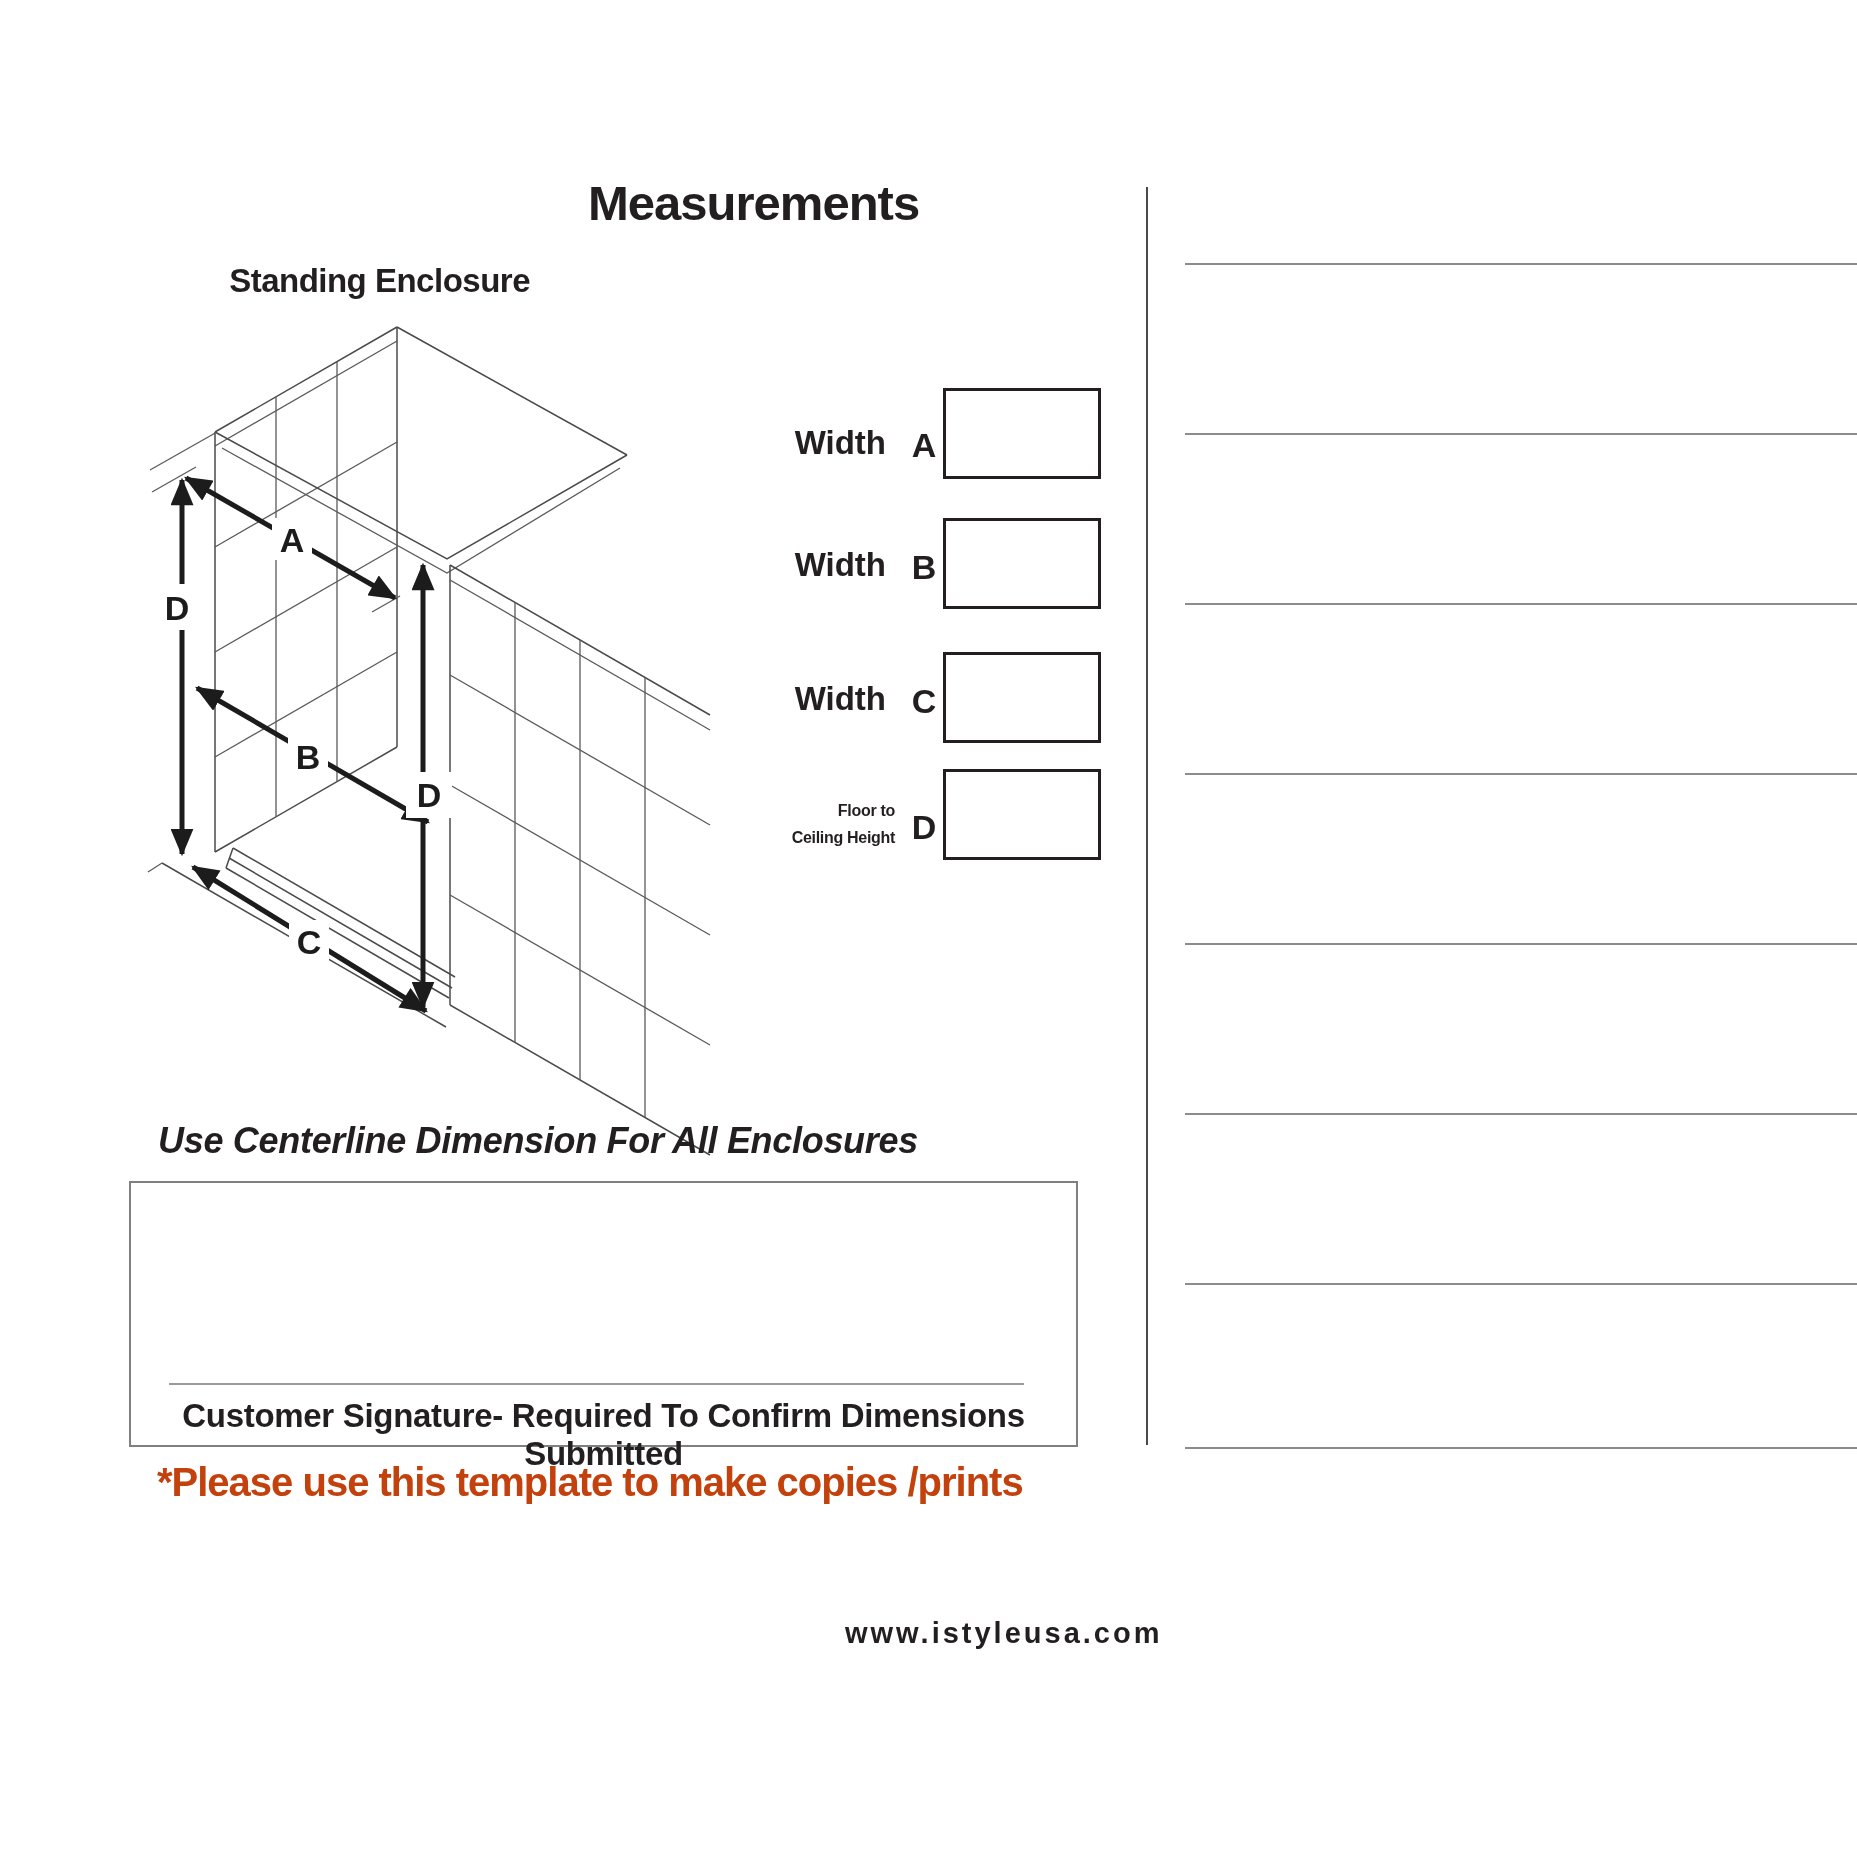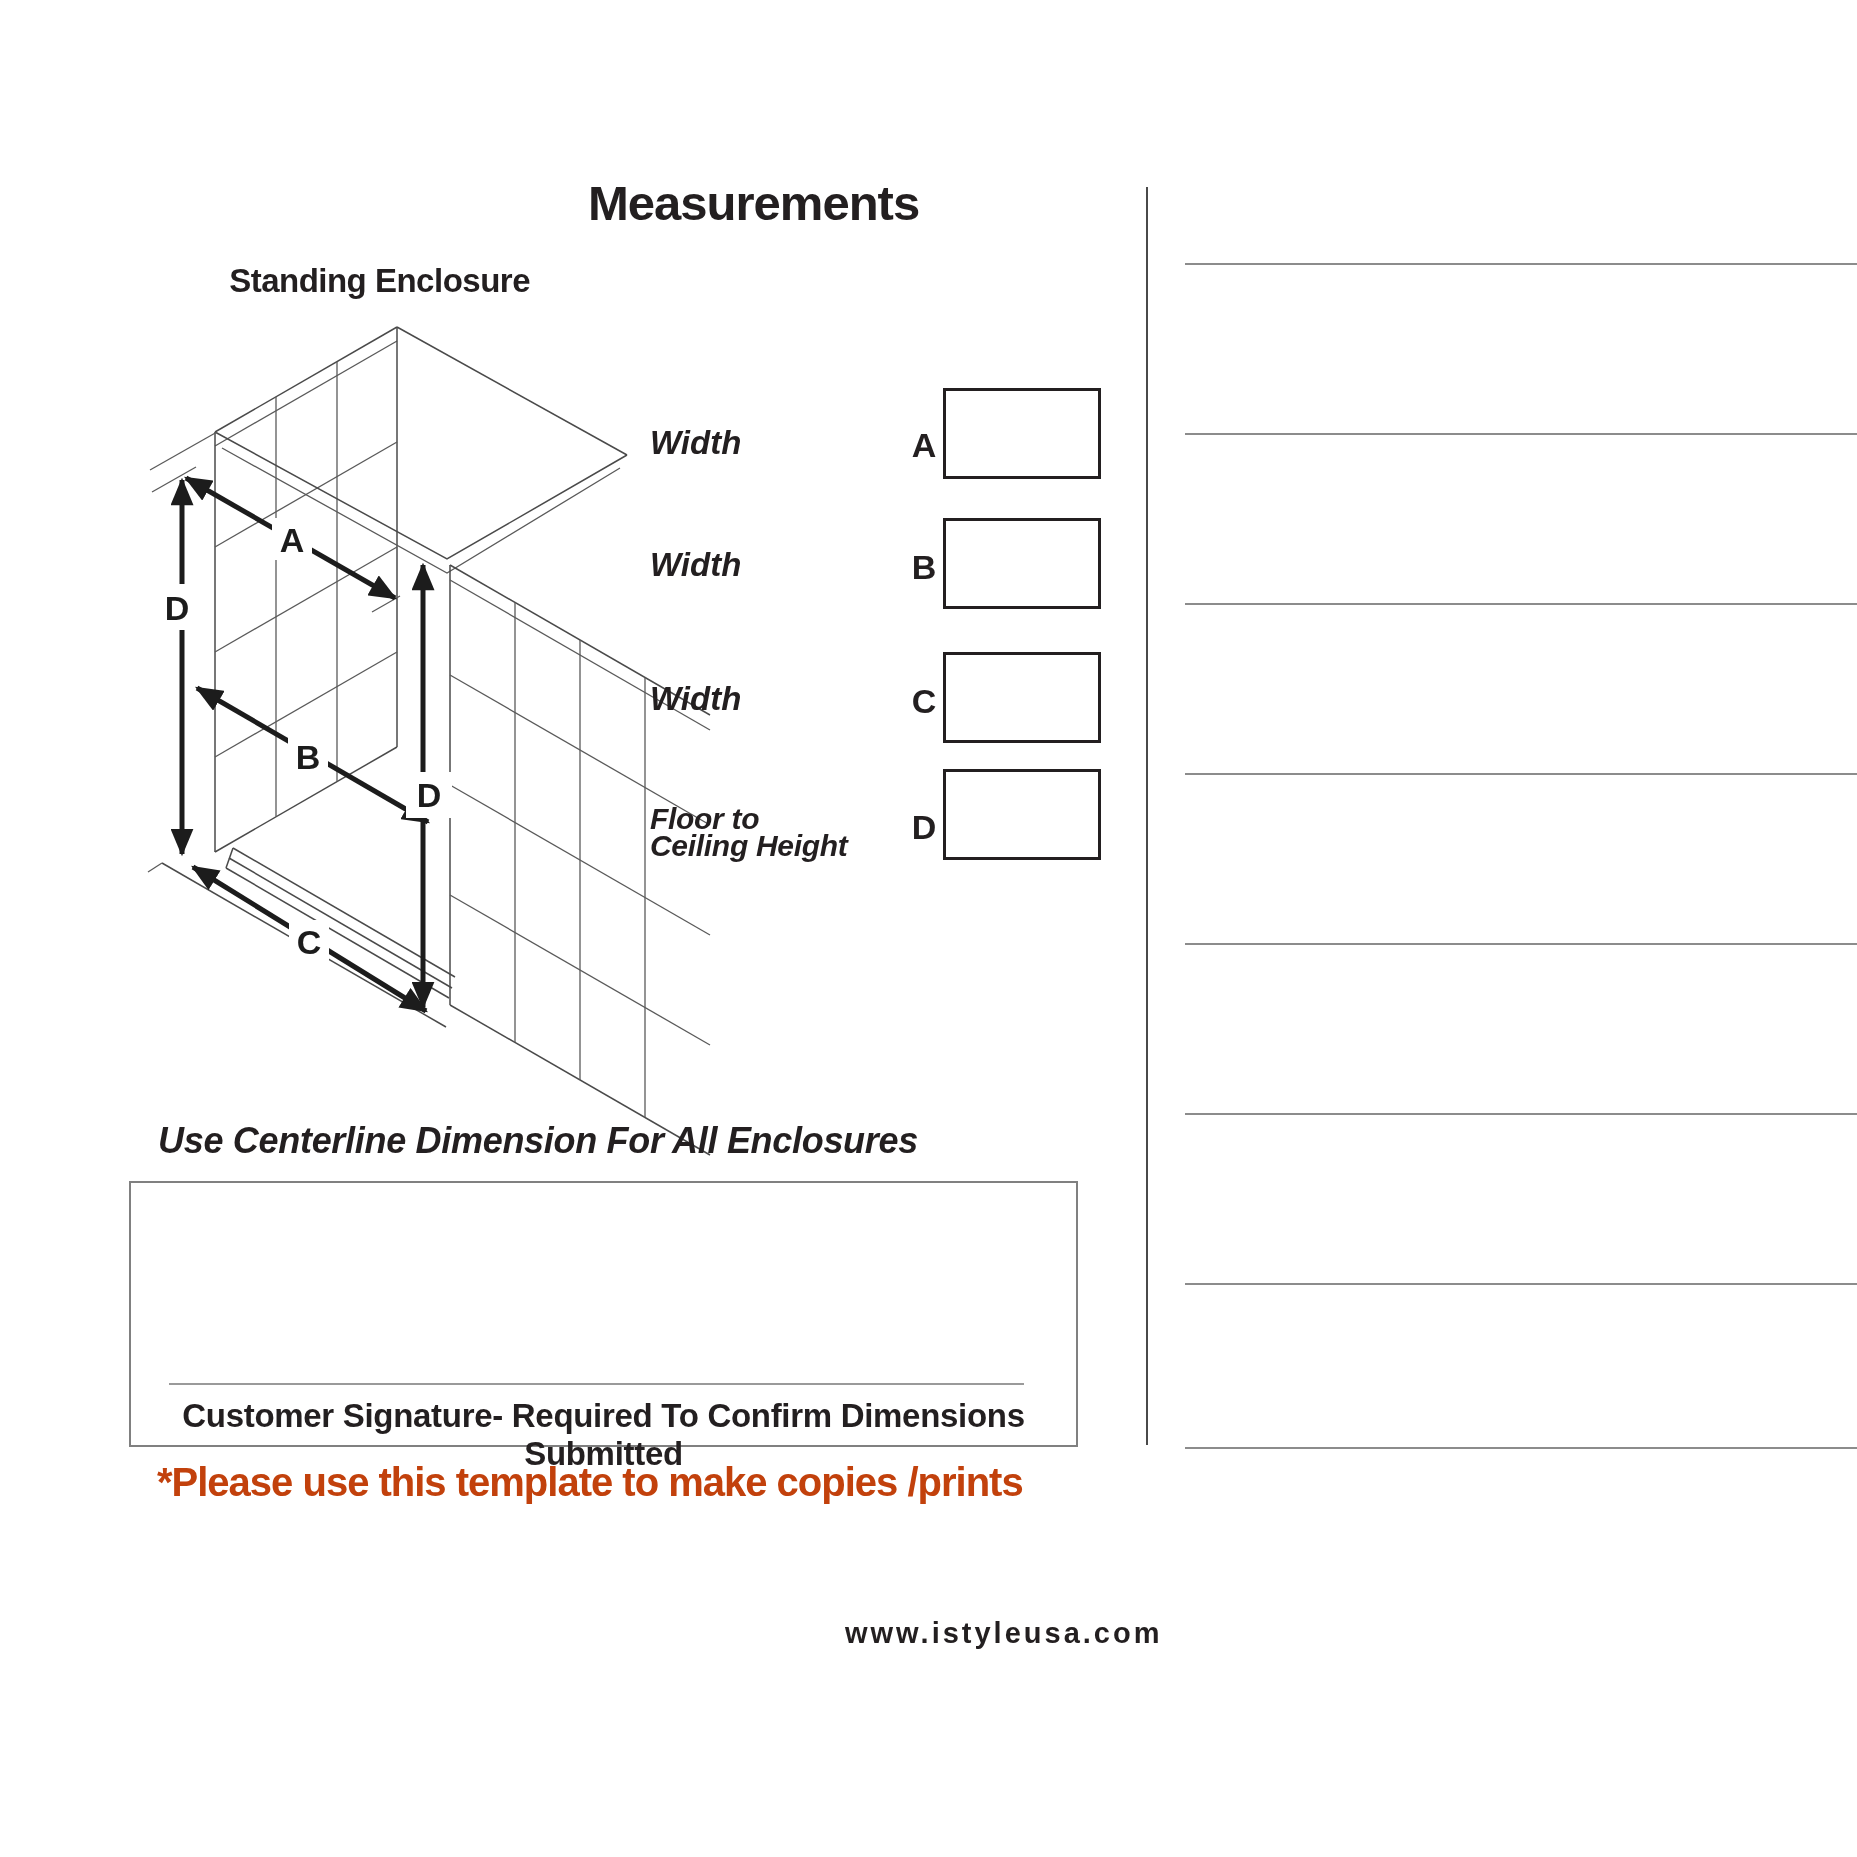--- a/index.html
+++ b/index.html
@@ -9,22 +9,22 @@
 
   
   .diagram-svg{position:absolute;left:0;top:0;width:760px;height:1200px;}
 
   .doc-title{left:200px;top:262px;width:330px;text-align:right;
              font-size:33px;font-weight:bold;letter-spacing:-0.5px;}
 
   .heading{left:588px;top:172px;width:420px;font-size:49px;font-weight:bold;
            line-height:63px;letter-spacing:-1px;}
 
-  .field-label{font-size:33px;font-weight:bold;font-style:italic;text-align:left;width:236px;left:650px;}
-  .field-label.small{font-size:30px;line-height:27px;width:245px;letter-spacing:-0.3px;margin-top:8px;}
+  .field-label{font-size:33px;font-weight:bold;text-align:right;width:236px;left:650px;}
+  .field-label.small{font-size:16px;line-height:27px;width:245px;letter-spacing:-0.3px;}
   .field-letter{font-size:34px;font-weight:bold;left:903px;width:42px;text-align:center;}
   .field-box{left:943px;width:158px;height:91px;border:3px solid #231f20;background:#fff;box-sizing:border-box;}
 
   .divider{left:1146px;top:187px;width:2px;height:1258px;background:#4a4a4a;}
   .rule-line{left:1185px;width:672px;height:2px;background:#8c8c8c;}
 
   .note-text{left:158px;top:1120px;font-size:36px;font-weight:bold;font-style:italic;letter-spacing:-0.3px;}
 
   .sig-box{left:129px;top:1181px;width:949px;height:266px;border:2px solid #808080;
            background:#fff;box-sizing:border-box;}

